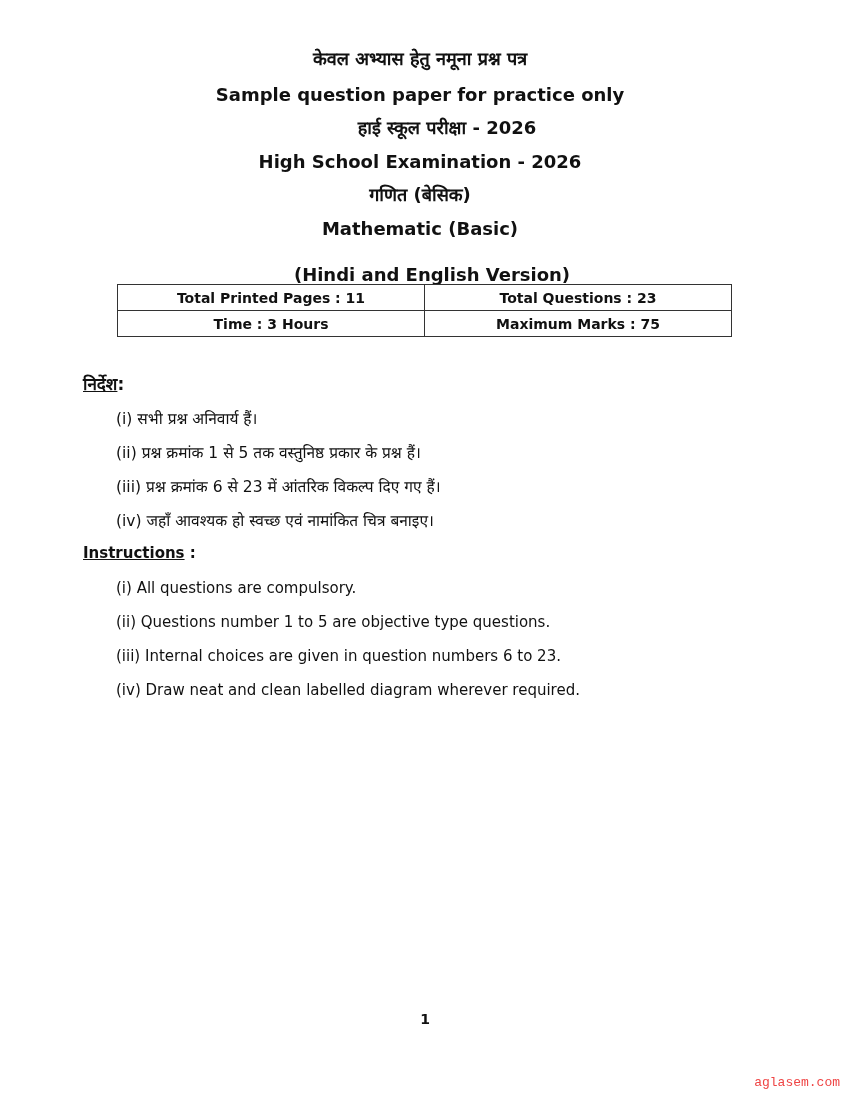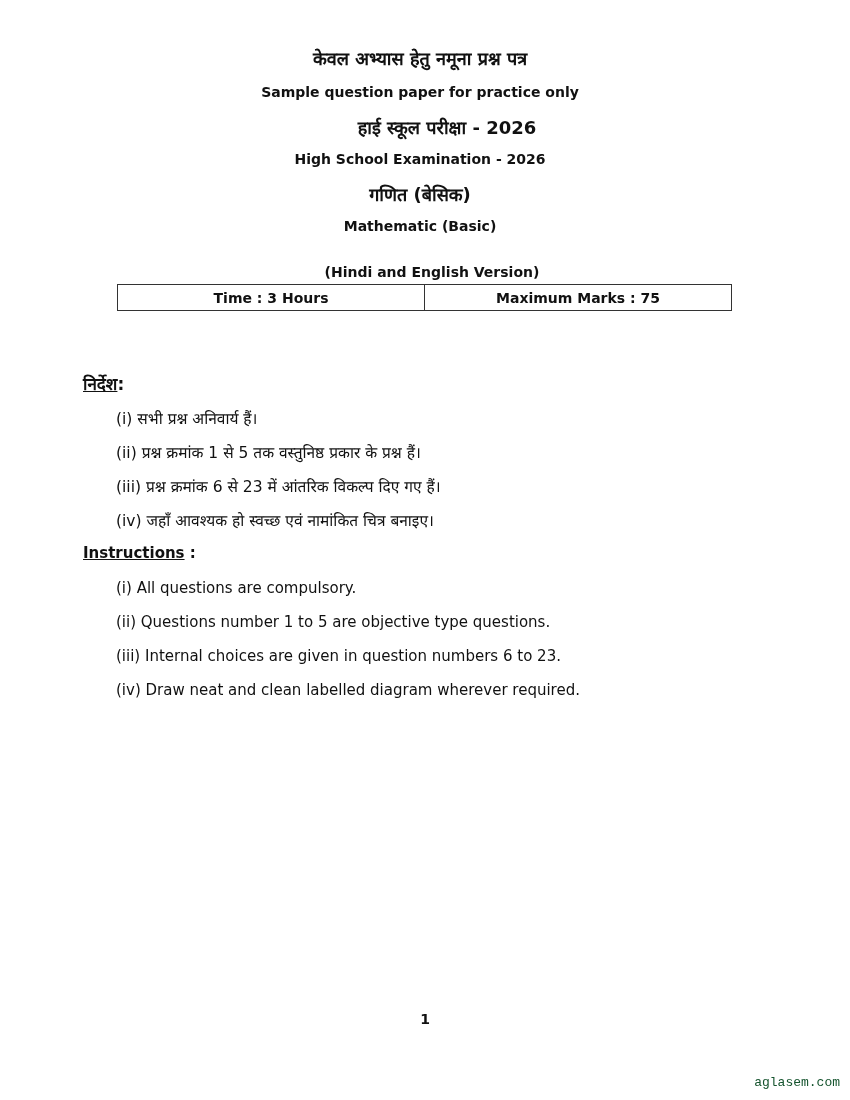--- a/index.html
+++ b/index.html
@@ -6,21 +6,21 @@
   body {
     width: 850px; height: 1100px; background: #ffffff; position: relative;
     font-family: "DejaVu Sans", "Liberation Sans", sans-serif; color: #111;
     overflow: hidden;
   }
   .center-line {
     position: absolute; left: 0; width: 840px; text-align: center;
     font-weight: bold; white-space: nowrap;
   }
   .hindi-title { font-size: 18px; }
-  .eng-title { font-size: 14px; }
+  .eng-title { font-size: 18px; }
   table.meta {
     position: absolute; left: 117px; top: 284px; width: 615px;
     border-collapse: collapse; font-size: 14px; font-weight: bold;
   }
   table.meta td {
     border: 1px solid #333; text-align: center; height: 25px; padding: 0;
     width: 50%;
   }
   .heading {
     position: absolute; left: 83px; font-weight: bold; font-size: 15px;
@@ -30,36 +30,40 @@
     position: absolute; left: 116px; font-size: 15px; white-space: nowrap;
   }
   .item.hi { font-size: 15.5px; }
   .page-num {
     position: absolute; left: 0; width: 850px; top: 1011px; text-align: center;
     font-weight: bold; font-size: 14px;
   }
   .watermark {
     position: absolute; right: 10px; top: 1075px;
     font-family: "Liberation Mono", "DejaVu Sans Mono", monospace;
-    font-size: 13px; color: #14532d;
+    font-size: 13px; color: #ef4444;
   }
 </style>
 </head>
 <body>
 
 <div class="center-line hindi-title" style="top:46px;">केवल अभ्यास हेतु नमूना प्रश्न पत्र</div>
 <div class="center-line eng-title" style="top:84px;">Sample question paper for practice only</div>
 <div class="center-line hindi-title" style="top:115px;padding-left:27px;">हाई स्कूल परीक्षा - 2026</div>
 <div class="center-line eng-title" style="top:151px;">High School Examination - 2026</div>
 <div class="center-line hindi-title" style="top:182px;">गणित (बेसिक)</div>
 <div class="center-line eng-title" style="top:218px;">Mathematic (Basic)</div>
 <div class="center-line eng-title" style="top:264px;margin-left:12px;">(Hindi and English Version)</div>
 
 <table class="meta">
   <tbody>
+      <tr>
+    <td>Total Printed Pages : 11</td>
+    <td>Total Questions : 23</td>
+  </tr>
   <tr>
     <td>Time : 3 Hours</td>
     <td>Maximum Marks : 75</td>
   </tr>
 </tbody>
   </table>
 
 <div class="heading" style="top:372px; font-size:17px;">
   <span class="u">निर्देश</span><span>:</span>
 </div>

